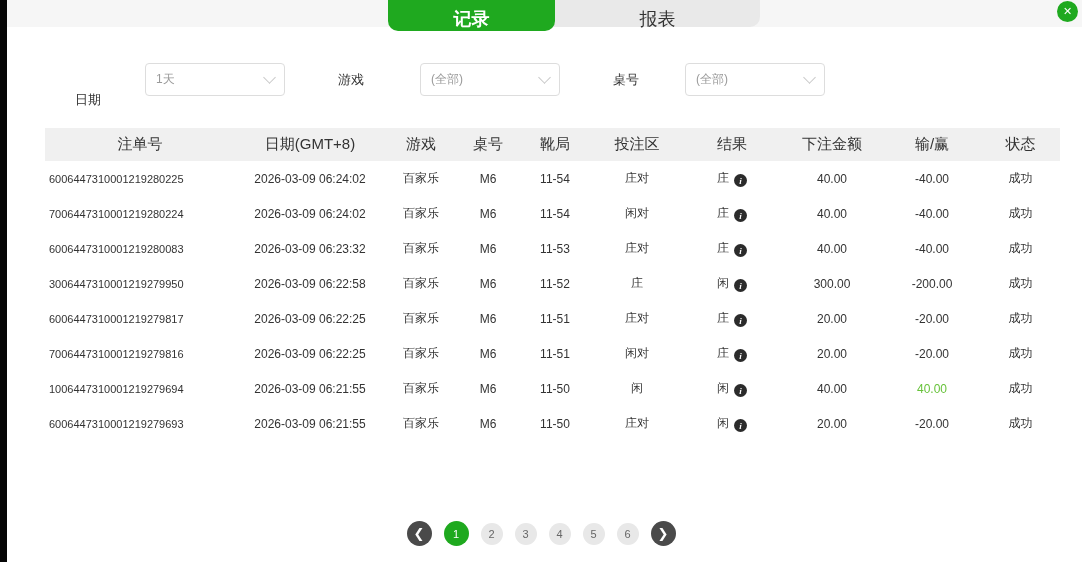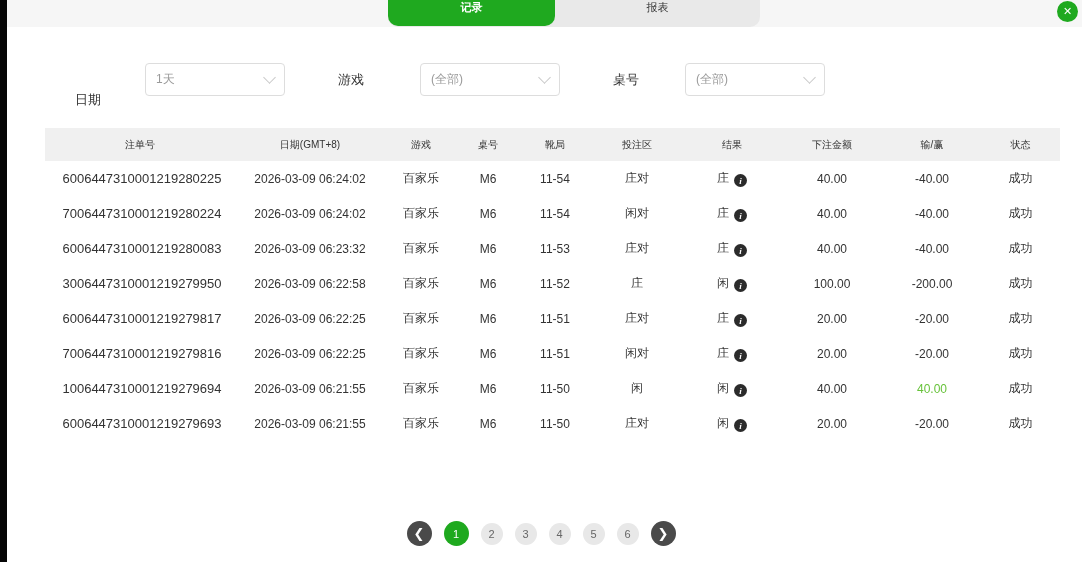--- a/index.html
+++ b/index.html
@@ -6,21 +6,21 @@
   html,body { width:1082px; height:562px; overflow:hidden; }
   body {
     font-family:"Liberation Sans","DejaVu Sans",sans-serif;
     background:#ffffff; color:#333; position:relative;
   }
   .edge-strip { position:absolute; left:0; top:0; width:7px; height:562px; background:#060606; z-index:30; }
 
   
   .topbar { position:absolute; left:7px; right:0; top:0; height:27px; background:#f6f6f6; z-index:10; }
   .tabgroup { position:absolute; left:381px; top:0; width:372px; height:27px; background:#e9e9e9; border-radius:0 0 10px 10px; display:flex; }
-  .tab { height:26px; display:flex; align-items:flex-start; justify-content:center; font-size:11px; color:#333; cursor:pointer; }
+  .tab { height:31px; display:flex; align-items:flex-end; justify-content:center; font-size:18px; color:#333; cursor:pointer; }
   .tab.active { background:#1fa91f; color:#fff; border-radius:0 0 10px 10px; font-weight:bold; }
   .tab.t0 { width:167px; }
   .tab.t1 { width:205px; }
   .close-btn { position:absolute; right:4px; top:1px; width:21px; height:21px; border-radius:50%;
     background:#1fa91f; color:#fff; font-size:11px; font-weight:bold; display:flex; align-items:center;
     justify-content:center; cursor:pointer; z-index:40; }
 
   
   .filters { position:absolute; left:7px; top:63px; right:0; height:34px; }
   .filter-label { position:absolute; top:8px; font-size:13px; color:#333; }
@@ -29,23 +29,23 @@
     background:#fff; display:flex; align-items:center; padding:4px 10px; cursor:pointer; }
   .dd0 { left:138px; } .dd1 { left:413px; } .dd2 { left:678px; }
   .dropdown .val { font-size:12px; color:#9a9a9a; flex:1; }
   .chev { width:9px; height:9px; border-right:1.5px solid #c9c9c9; border-bottom:1.5px solid #c9c9c9;
     transform:rotate(45deg); margin-top:-5px; }
 
   
   .records { position:absolute; left:45px; top:128px; width:1015px; }
   table { width:100%; border-collapse:collapse; table-layout:fixed; }
   thead tr { background:#f0f0f0; }
-  th { height:33px; font-size:10px; font-weight:normal; color:#333; text-align:center; }
+  th { height:33px; font-size:15px; font-weight:normal; color:#333; text-align:center; }
   td { height:35px; font-size:12px; color:#333; text-align:center; }
-  td.c0 { text-align:center; padding-left:4px; font-size:13px; }
+  td.c0 { text-align:left; padding-left:4px; font-size:11px; }
   col.w0{width:190px;} col.w1{width:150px;} col.w2{width:72px;} col.w3{width:62px;} col.w4{width:72px;}
   col.w5{width:92px;} col.w6{width:98px;} col.w7{width:102px;} col.w8{width:98px;} col.w9{width:79px;}
   .info-icon { display:inline-flex; width:13px; height:13px; border-radius:50%; background:#2b2b2b; color:#fff;
     font-size:9px; font-style:italic; font-weight:bold; align-items:center; justify-content:center;
     margin-left:5px; vertical-align:-2px; cursor:pointer; font-family:"Liberation Serif",serif; }
   td.win-pos { color:#67c23a; }
 
   
   .pagination { position:absolute; left:0; right:0; top:521px; display:flex; justify-content:center; gap:12px; align-items:center; }
   .pg { width:22px; height:22px; border-radius:50%; background:#e8e8e8; color:#666; font-size:11px;
@@ -156,21 +156,21 @@
           <td class="c9">成功</td>
         </tr>
         <tr>
           <td class="c0">3006447310001219279950</td>
           <td class="c1">2026-03-09 06:22:58</td>
           <td class="c2">百家乐</td>
           <td class="c3">M6</td>
           <td class="c4">11-52</td>
           <td class="c5">庄</td>
           <td class="c6">闲<span class="info-icon">i</span></td>
-          <td class="c7">100.00</td>
+          <td class="c7">300.00</td>
           <td class="c8">-200.00</td>
           <td class="c9">成功</td>
         </tr>
         <tr>
           <td class="c0">6006447310001219279817</td>
           <td class="c1">2026-03-09 06:22:25</td>
           <td class="c2">百家乐</td>
           <td class="c3">M6</td>
           <td class="c4">11-51</td>
           <td class="c5">庄对</td>

